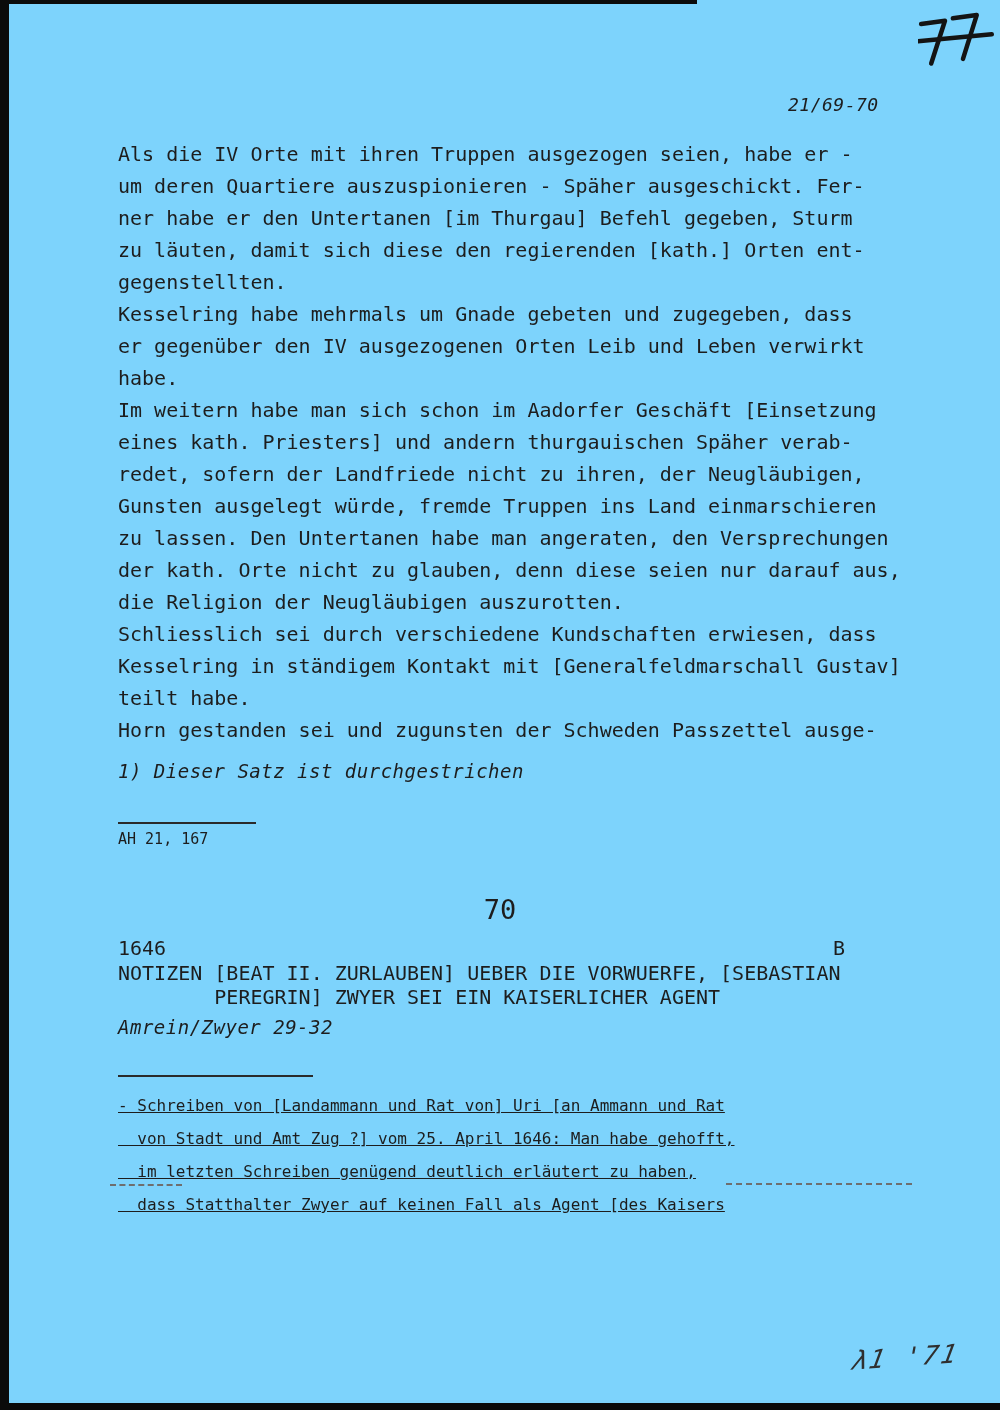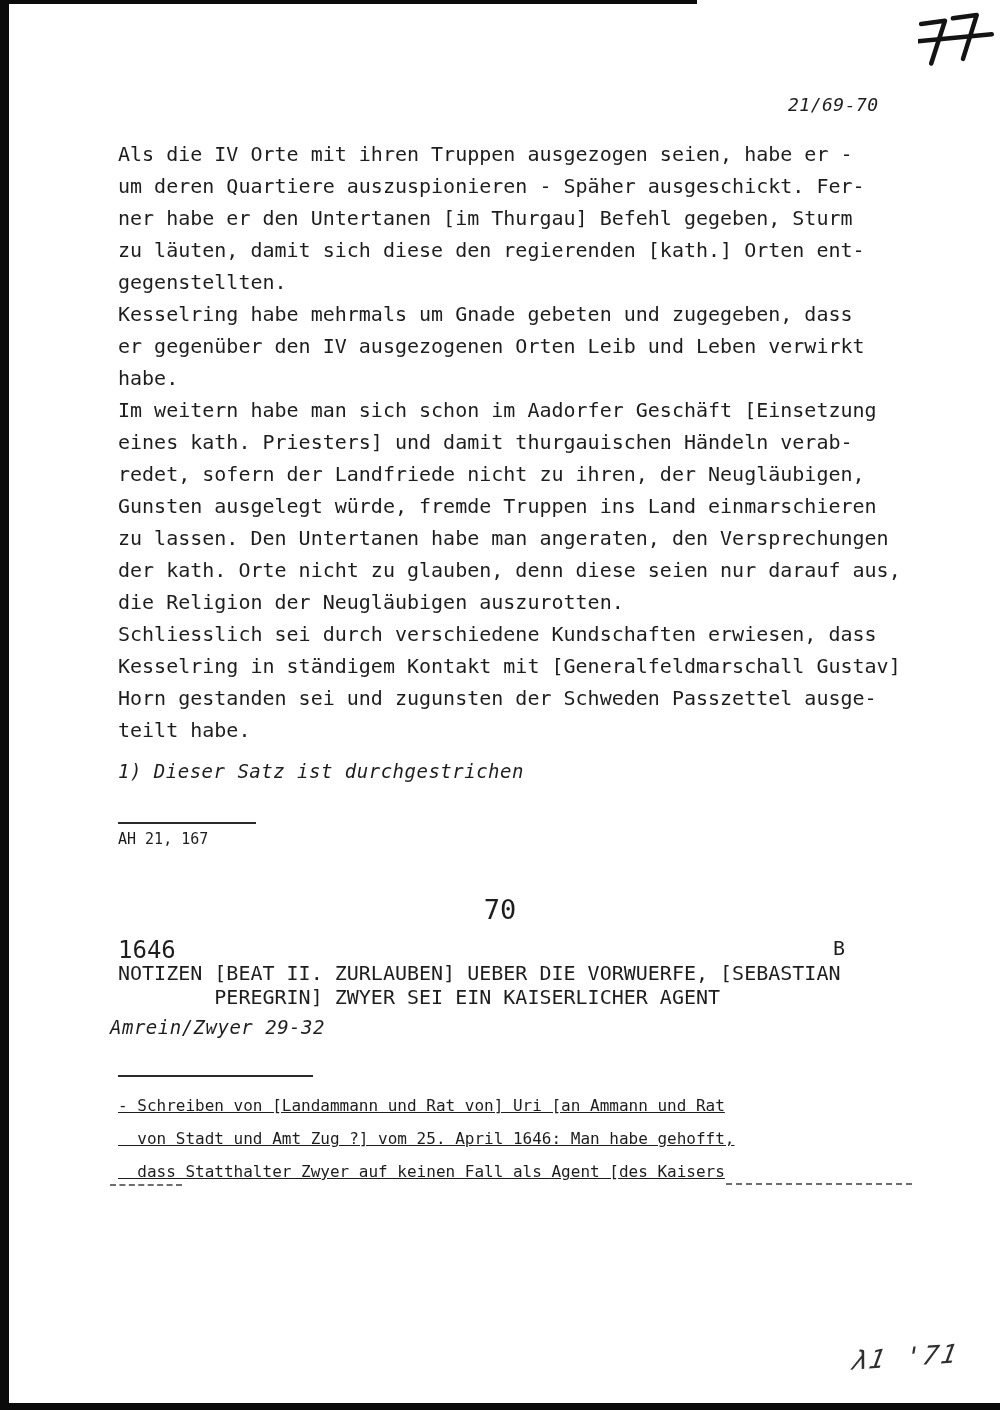--- a/index.html
+++ b/index.html
@@ -1,21 +1,21 @@
 <!DOCTYPE html>
 <html><head>
 <meta charset="utf-8">
 <style>
   html,body { margin:0; padding:0; }
   body { background:#9a9a9a; font-family:"DejaVu Sans Mono", monospace; }
   .page {
     position:relative;
     width:1000px; height:1410px;
     margin:0 auto;
-    background:#ffffff;
+    background:#7dd3fc;
     overflow:hidden;
     color:#1d1d1d;
   }
   
   .edge-left   { position:absolute; left:0; top:0; width:9px; height:1410px; background:#0b0b0b; }
   .edge-top    { position:absolute; left:0; top:0; width:697px; height:4px; background:#0b0b0b; }
   .edge-bottom { position:absolute; left:0; top:1403px; width:1000px; height:7px; background:#0b0b0b; }
 
   .line { white-space:pre; }
 
@@ -43,31 +43,31 @@
   .archive-ref {
     position:absolute; left:118px; top:830px;
     font-size:15px;
   }
 
   .entry-number {
     position:absolute; left:0; top:894px; width:1000px;
     text-align:center; font-size:27px;
   }
   .entry-year {
-    position:absolute; left:118px; top:936px; font-size:24px;
+    position:absolute; left:118px; top:936px; font-size:20px;
   }
   .entry-letter {
     position:absolute; left:833px; top:936px; font-size:20px;
   }
   .entry-title {
     position:absolute; left:118px; top:961px;
     font-size:20px; line-height:24px;
   }
   .entry-source {
-    position:absolute; left:110px; top:1016px;
+    position:absolute; left:118px; top:1016px;
     font-size:19px; font-style:italic; letter-spacing:0.5px;
   }
   .entry-item {
     position:absolute; left:118px; top:1089px;
     font-size:16px; line-height:33px;text-decoration:underline;
   }
 
   .pencil-dash { position:absolute; height:0; border-top:2px dashed #6e6e6e; }
   .pencil-dash-left  { left:110px; top:1184px; width:72px; }
   .pencil-dash-right { left:726px; top:1183px; width:186px; }
@@ -103,30 +103,30 @@
   <div class="body-paragraph">
       <div class="line">Als die IV Orte mit ihren Truppen ausgezogen seien, habe er -</div>
       <div class="line">um deren Quartiere auszuspionieren - Späher ausgeschickt. Fer-</div>
       <div class="line">ner habe er den Untertanen [im Thurgau] Befehl gegeben, Sturm</div>
       <div class="line">zu läuten, damit sich diese den regierenden [kath.] Orten ent-</div>
       <div class="line">gegenstellten.</div>
       <div class="line">Kesselring habe mehrmals um Gnade gebeten und zugegeben, dass</div>
       <div class="line">er gegenüber den IV ausgezogenen Orten Leib und Leben verwirkt</div>
       <div class="line">habe.</div>
       <div class="line">Im weitern habe man sich schon im Aadorfer Geschäft [Einsetzung</div>
-      <div class="line">eines kath. Priesters] und damit thurgauischen Händeln verab-</div>
+      <div class="line">eines kath. Priesters] und andern thurgauischen Späher verab-</div>
       <div class="line">redet, sofern der Landfriede nicht zu ihren, der Neugläubigen,</div>
       <div class="line">Gunsten ausgelegt würde, fremde Truppen ins Land einmarschieren</div>
       <div class="line">zu lassen. Den Untertanen habe man angeraten, den Versprechungen</div>
       <div class="line">der kath. Orte nicht zu glauben, denn diese seien nur darauf aus,</div>
       <div class="line">die Religion der Neugläubigen auszurotten.</div>
       <div class="line">Schliesslich sei durch verschiedene Kundschaften erwiesen, dass</div>
       <div class="line">Kesselring in ständigem Kontakt mit [Generalfeldmarschall Gustav]</div>
+      <div class="line">teilt habe.</div>
       <div class="line">Horn gestanden sei und zugunsten der Schweden Passzettel ausge-</div>
-      <div class="line">teilt habe.</div>
     </div>
 
   <div class="footnote">1) Dieser Satz ist durchgestrichen</div>
 
   <div class="rule rule-ah"></div>
   <div class="archive-ref">AH 21, 167</div>
 
   <div class="entry-number">70</div>
   <div class="entry-year">1646</div>
   <div class="entry-letter">B</div>
@@ -135,20 +135,21 @@
       <div class="line">NOTIZEN [BEAT II. ZURLAUBEN] UEBER DIE VORWUERFE, [SEBASTIAN</div>
       <div class="line">        PEREGRIN] ZWYER SEI EIN KAISERLICHER AGENT</div>
     </div>
   <div class="entry-source">Amrein/Zwyer 29-32</div>
 
   <div class="rule rule-entry"></div>
 
   <div class="entry-item">
       <div class="line">- Schreiben von [Landammann und Rat von] Uri [an Ammann und Rat</div>
       <div class="line">  von Stadt und Amt Zug ?] vom 25. April 1646: Man habe gehofft,</div>
+      <div class="line">  im letzten Schreiben genügend deutlich erläutert zu haben,</div>
       <div class="line">  dass Statthalter Zwyer auf keinen Fall als Agent [des Kaisers</div>
     </div>
 
   <div class="pencil-dash pencil-dash-left"></div>
   <div class="pencil-dash pencil-dash-right"></div>
 
   <div class="handwritten-signature">λ1 '71</div>
 
 </div>
 

